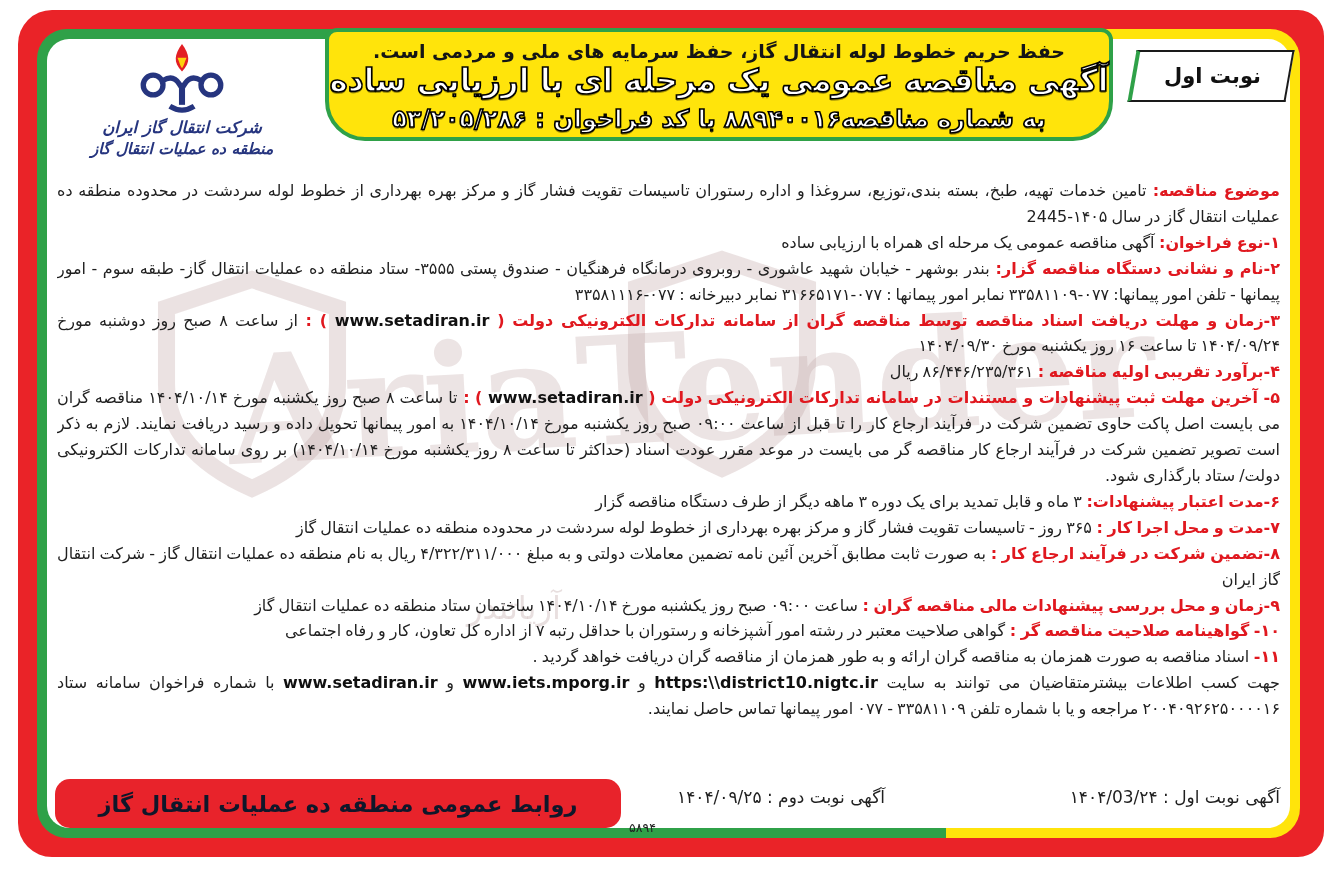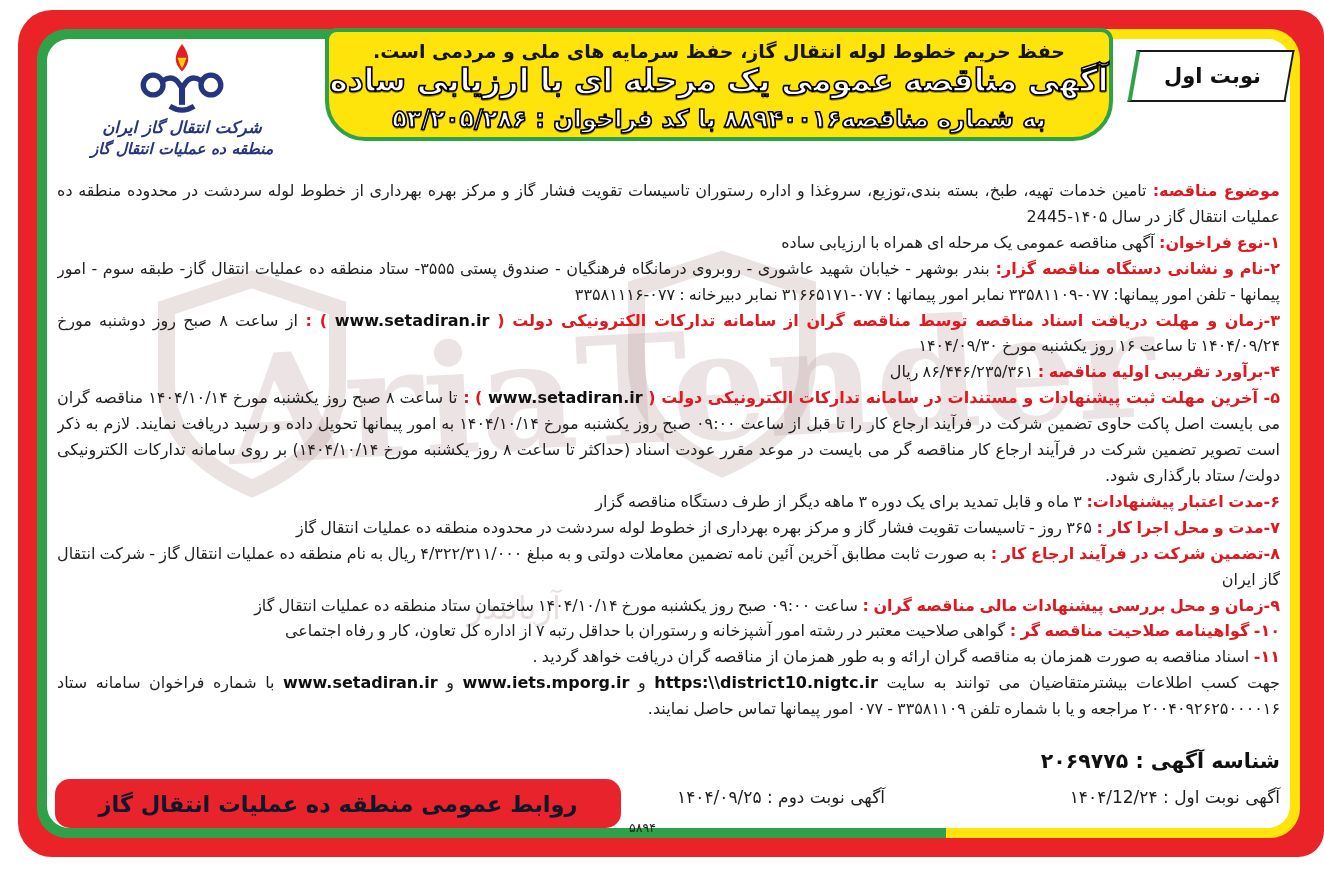--- a/index.html
+++ b/index.html
@@ -111,22 +111,21 @@
             <p class="sec"><span class="run-label">۵- آخرین مهلت ثبت پیشنهادات و مستندات در سامانه تدارکات الکترونیکی دولت ( </span><span class="run-url">www.setadiran.ir</span><span class="run-label"> ) : </span><span class="run-text">تا ساعت ۸ صبح روز یکشنبه مورخ ۱۴۰۴/۱۰/۱۴ مناقصه گران می بایست اصل پاکت حاوی تضمین شرکت در فرآیند ارجاع کار را تا قبل از ساعت ۰۹:۰۰ صبح روز یکشنبه مورخ ۱۴۰۴/۱۰/۱۴ به امور پیمانها تحویل داده و رسید دریافت نمایند. لازم به ذکر است تصویر تضمین شرکت در فرآیند ارجاع کار مناقصه گر می بایست در موعد مقرر عودت اسناد (حداکثر تا ساعت ۸ روز یکشنبه مورخ ۱۴۰۴/۱۰/۱۴) بر روی سامانه تدارکات الکترونیکی دولت/ ستاد بارگذاری شود.</span></p>
             <p class="sec"><span class="run-label">۶-مدت اعتبار پیشنهادات: </span><span class="run-text">۳ ماه و قابل تمدید برای یک دوره ۳ ماهه دیگر از طرف دستگاه مناقصه گزار</span></p>
             <p class="sec"><span class="run-label">۷-مدت و محل اجرا کار : </span><span class="run-text">۳۶۵ روز - تاسیسات تقویت فشار گاز و مرکز بهره بهرداری از خطوط لوله سردشت در محدوده منطقه ده عملیات انتقال گاز</span></p>
             <p class="sec"><span class="run-label">۸-تضمین شرکت در فرآیند ارجاع کار : </span><span class="run-text">به صورت ثابت مطابق آخرین آئین نامه تضمین معاملات دولتی و به مبلغ ۴/۳۲۲/۳۱۱/۰۰۰ ریال به نام منطقه ده عملیات انتقال گاز - شرکت انتقال گاز ایران</span></p>
             <p class="sec"><span class="run-label">۹-زمان و محل بررسی پیشنهادات مالی مناقصه گران : </span><span class="run-text">ساعت ۰۹:۰۰ صبح روز یکشنبه مورخ ۱۴۰۴/۱۰/۱۴  ساختمان ستاد منطقه ده عملیات انتقال گاز</span></p>
             <p class="sec"><span class="run-label">۱۰- گواهینامه صلاحیت مناقصه گر : </span><span class="run-text">گواهی صلاحیت معتبر در رشته امور آشپزخانه و رستوران با حداقل رتبه ۷ از اداره کل تعاون، کار و رفاه اجتماعی</span></p>
             <p class="sec"><span class="run-label">۱۱- </span><span class="run-text">اسناد  مناقصه به صورت همزمان به مناقصه گران ارائه و به طور همزمان از مناقصه گران دریافت خواهد گردید .</span></p>
             <p class="sec"><span class="run-text">جهت کسب اطلاعات بیشترمتقاضیان می توانند به سایت </span><span class="run-url">https:\\district10.nigtc.ir</span><span class="run-text"> و </span><span class="run-url">www.iets.mporg.ir</span><span class="run-text"> و </span><span class="run-url">www.setadiran.ir</span><span class="run-text"> با شماره فراخوان سامانه ستاد ۲۰۰۴۰۹۲۶۲۵۰۰۰۰۱۶ مراجعه و یا با شماره تلفن ۳۳۵۸۱۱۰۹ - ۰۷۷ امور پیمانها تماس حاصل نمایند.</span></p>
           </div>
 
-        <div class="ad-id">شناسه آگهی : ۲۰۶۹۷۷۵</div>
-        <div class="pub-first">آگهی نوبت اول : ۱۴۰۴/12/۲۴</div>
+        <div class="pub-first">آگهی نوبت اول : ۱۴۰۴/03/۲۴</div>
         <div class="pub-second">آگهی نوبت دوم : ۱۴۰۴/۰۹/۲۵</div>
         <div class="pr-button">روابط عمومی منطقه ده عملیات انتقال گاز</div>
         <div class="ref-num">۵۸۹۴</div>
 
       </div>
     </div>
   </div>
 </div>
 
 </body></html>

